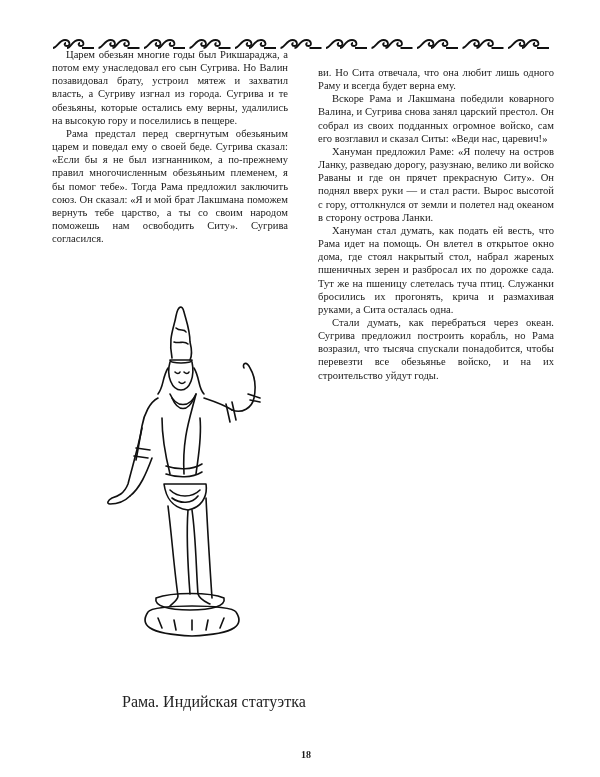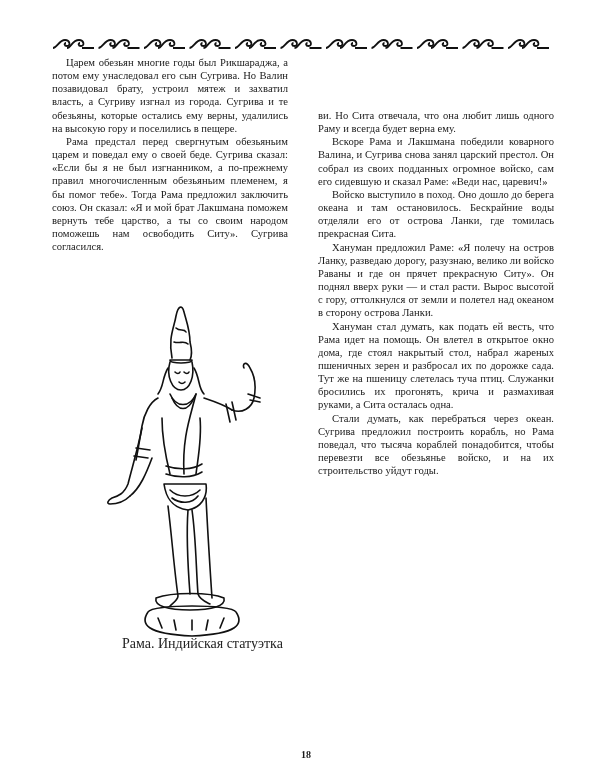--- a/index.html
+++ b/index.html
@@ -1,25 +1,25 @@
 <!DOCTYPE html>
 <html><head>
   <meta charset="utf-8">
   <style>
     html, body { margin: 0; padding: 0; background: #ffffff; }
     body { width: 600px; height: 777px; position: relative; overflow: hidden;
            font-family: "Liberation Serif", "DejaVu Serif", serif; color: #1a1a1a; }
     .ornament { position: absolute; left: 52px; top: 36px; width: 500px; height: 14px; }
     .col { position: absolute; font-size: 10.6px; line-height: 13.15px; text-align: justify; }
-    .col-left { left: 52px; top: 56px; width: 236px; }
+    .col-left { left: 52px; top: 48px; width: 236px; }
     .col-right { left: 318px; top: 66px; width: 236px; }
     .col p { margin: 0; text-indent: 14px; hyphens: manual; }
-    .col p.noindent { text-indent: 0; margin-top: 43px; }
+    .col p.noindent { text-indent: 0; }
     .figure { position: absolute; left: 92px; top: 298px; width: 190px; height: 345px; }
-    .caption { position: absolute; left: 122px; top: 636px; font-size: 14px; color: #222; }
+    .caption { position: absolute; left: 122px; top: 693px; font-size: 16px; color: #222; }
     .page-number { position: absolute; left: 301px; top: 749px; font-size: 10px; font-weight: bold; }
   </style>
 </head>
 <body>
 
 <svg class="ornament" viewBox="0 0 500 14" preserveAspectRatio="none">
   <defs>
     <g id="wv">
       <path d="M1 12 C 5 12, 7 4, 13 4 C 18 4, 19 10, 15 10 C 12 10, 12 7, 14 7" fill="none" stroke="#111" stroke-width="1.8"></path>
       <path d="M15 12 C 19 12, 20 4, 27 4 C 32 4, 33 10, 29 10 C 26 10, 26 7, 28 7 M 30 12 L 42 12" fill="none" stroke="#111" stroke-width="1.8"></path>
@@ -82,20 +82,19 @@
 
   <path d="M64 300 C 80 294, 118 294, 132 300 C 134 308, 120 312, 98 312 C 76 312, 62 308, 64 300 Z"></path>
   <path d="M56 314 C 60 306, 140 306, 144 314 C 152 326, 146 336, 100 338 C 54 336, 48 326, 56 314 Z"></path>
   <path d="M66 320 L 70 330 M82 322 L 84 332 M100 322 L 100 332 M116 322 L 114 332 M132 320 L 128 330"></path>
 </svg>
 
 <div class="caption">Рама. Индийская статуэтка</div>
 
 <div class="col col-right">
   <p class="noindent">ви. Но Сита отвечала, что она любит лишь одного Раму и всегда будет верна ему.</p>
-  <p>Вскоре Рама и Лакшмана победили коварного Валина, и Сугрива снова занял царский престол. Он собрал из своих подданных огромное войско, сам его сидевшую и сказал Раме: «Веди нас, царевич!»</p>
-  <p>Войско выступило в поход. Оно дошло до берега океана и там остановилось. Бескрайние воды отделяли его от острова Ланки, где томилась прекрасная Сита.</p>
+  <p>Вскоре Рама и Лакшмана победили коварного Валина, и Сугрива снова занял царский престол. Он собрал из своих подданных огромное войско, сам его возглавил и сказал Ситы: «Веди нас, царевич!»</p>
   <p>Хануман предложил Раме: «Я полечу на остров Ланку, разведаю дорогу, разузнаю, велико ли войско Раваны и где он прячет прекрасную Ситу». Он поднял вверх руки — и стал расти. Вырос высотой с гору, оттолкнулся от земли и полетел над океаном в сторону острова Ланки.</p>
   <p>Хануман стал думать, как подать ей весть, что Рама идет на помощь. Он влетел в открытое окно дома, где стоял накрытый стол, набрал жареных пшеничных зерен и разбросал их по дорожке сада. Тут же на пшеницу слетелась туча птиц. Служанки бросились их прогонять, крича и размахивая руками, а Сита осталась одна.</p>
-  <p>Стали думать, как перебраться через океан. Сугрива предложил построить корабль, но Рама поведал, что тысяча кораблей понадобится, чтобы перевезти все обезьянье войско, и на их строительство уйдут годы.</p>
+  <p>Стали думать, как перебраться через океан. Сугрива предложил построить корабль, но Рама возразил, что тысяча спускали понадобится, чтобы перевезти все обезьянье войско, и на их строительство уйдут годы.</p>
 </div>
 
 <div class="page-number">18</div>
 
 </body></html>

